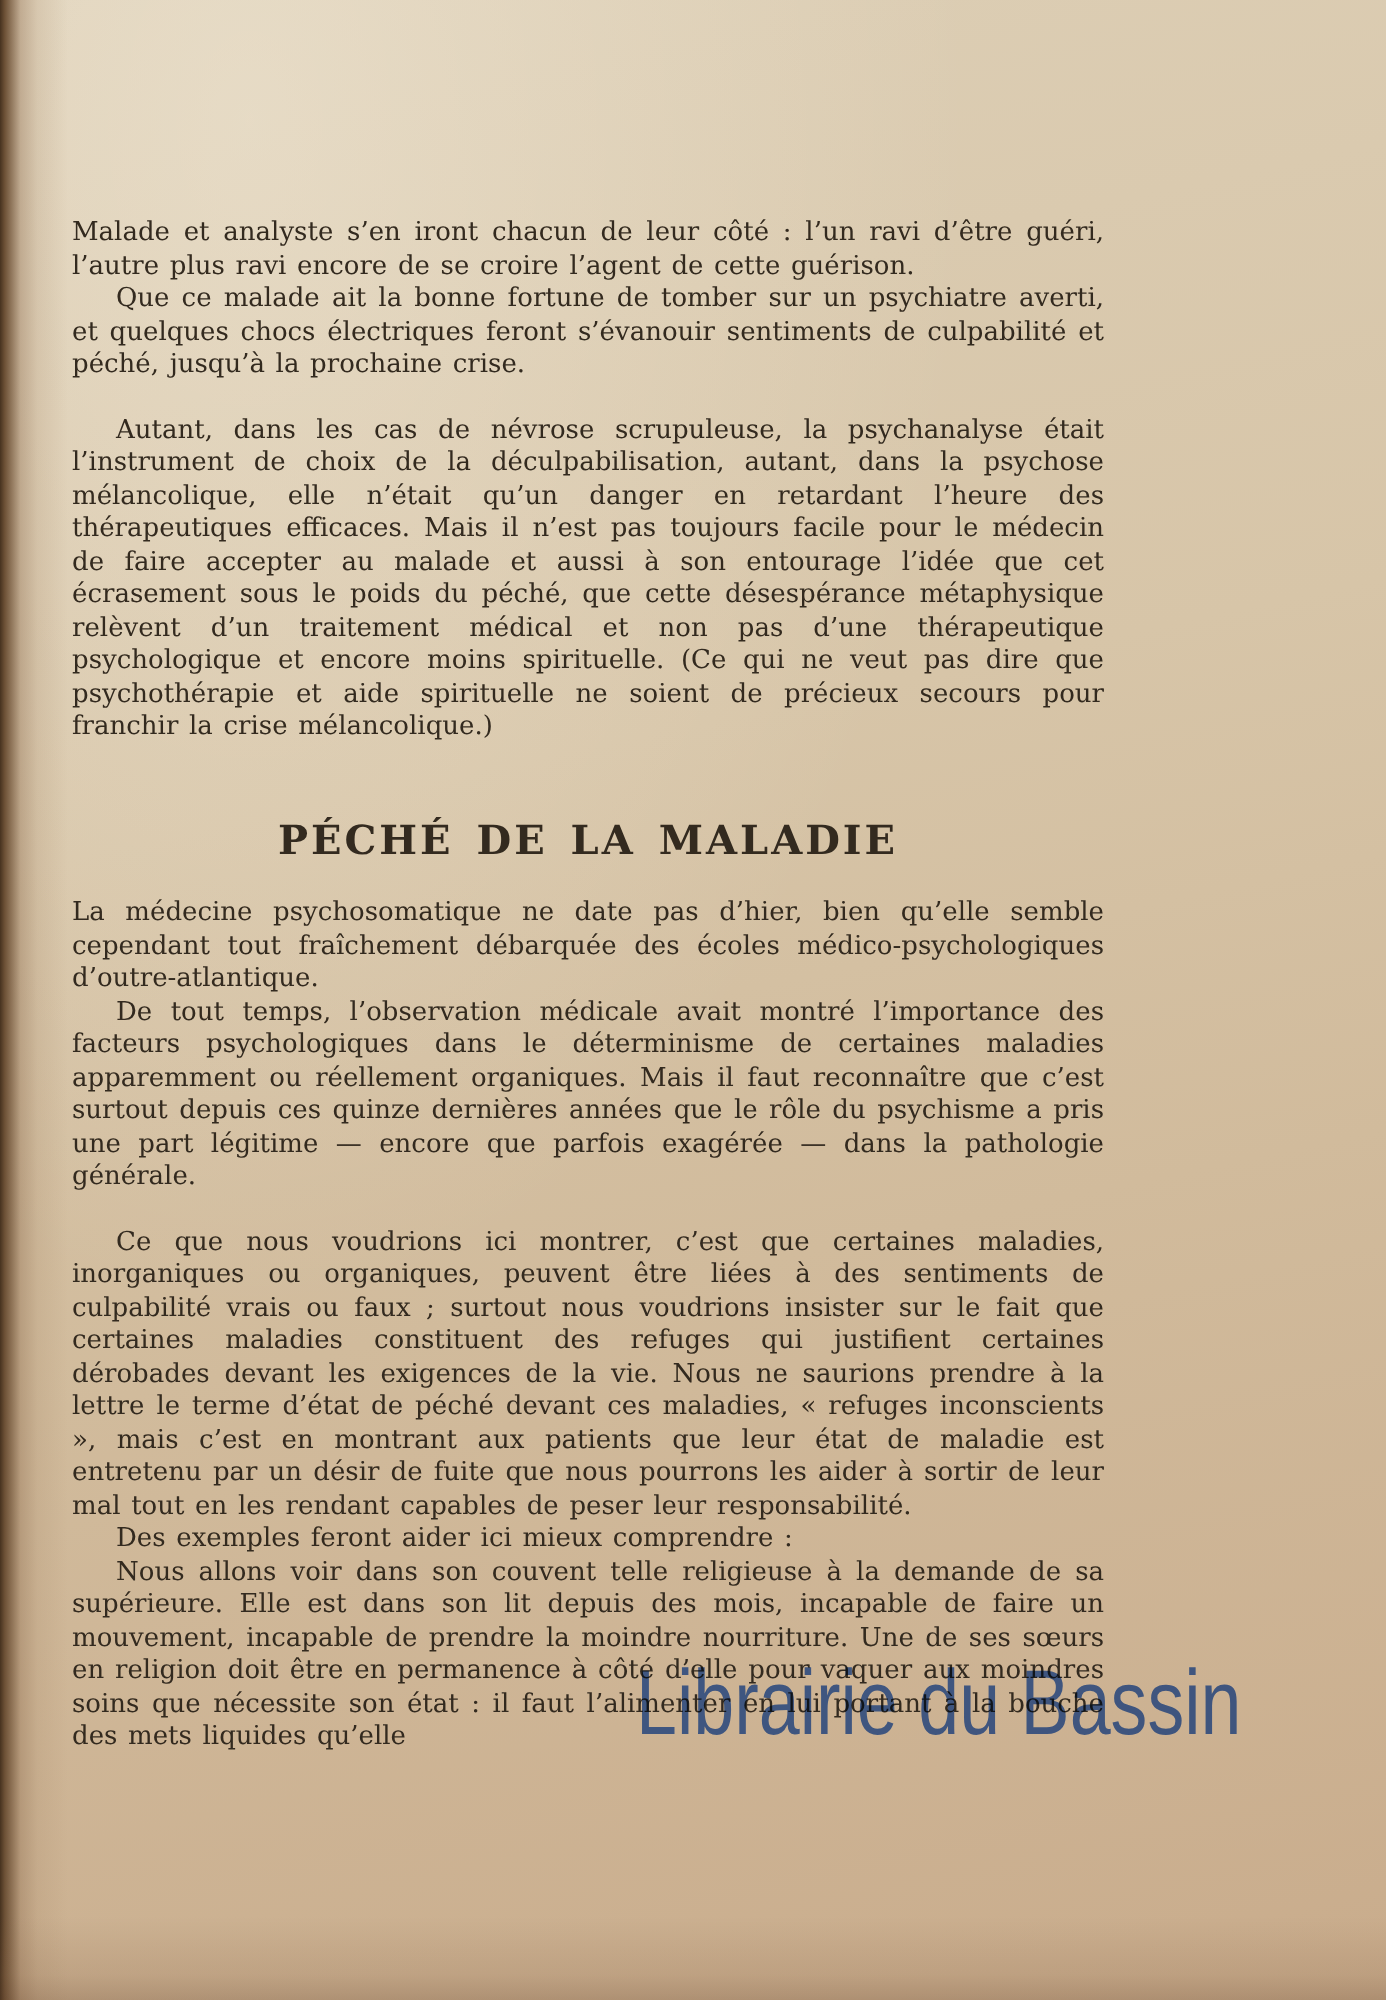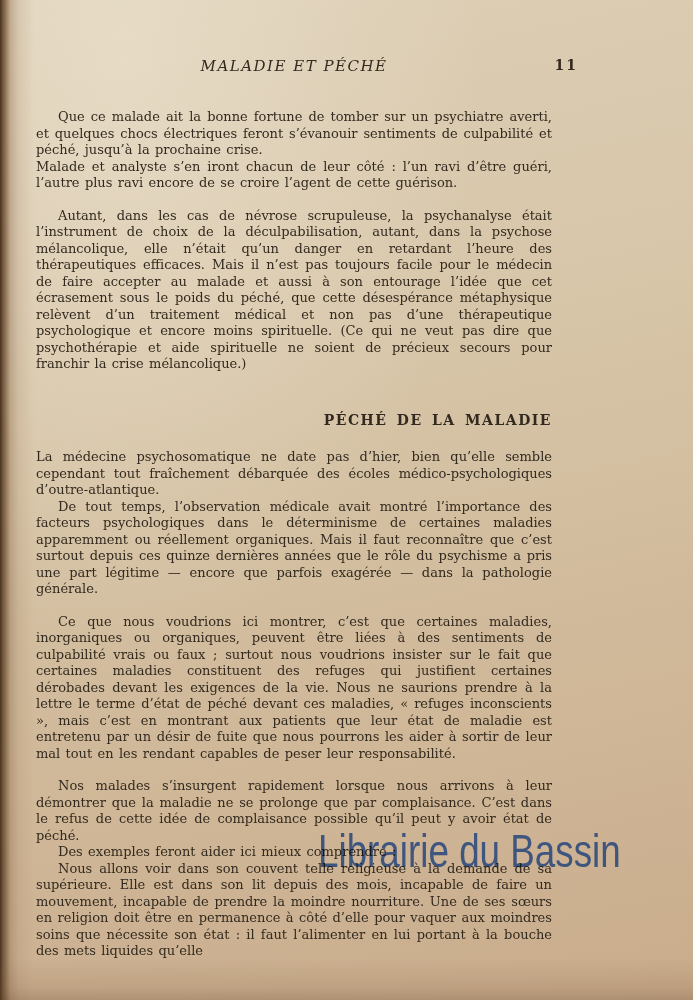--- a/index.html
+++ b/index.html
@@ -51,24 +51,24 @@
     line-height: 16.5px;
     word-spacing: 1.2px;
     text-align: justify;
   }
   .para { margin: 0; text-align: justify; }
   .para.indent { text-indent: 22px; }
   .para.gap { margin-top: 16px; }
   .it { }
   .bd { font-weight: 400; }
   .section-heading {
-    font-size: 14px;
+    font-size: 20px;
     font-weight: 700;
     letter-spacing: 1.5px;
-    text-align: right;
+    text-align: center;
     margin: 39px 0 21px 0;
     word-spacing: 3px;
   }
   .watermark {
     position: absolute; left: 318px; top: 824px;
     font-family: "Liberation Sans", sans-serif;
     font-size: 46px;
     color: #2f63d6;
     opacity: 0.85;
     mix-blend-mode: multiply;
@@ -77,39 +77,34 @@
     transform-origin: left center;
     pointer-events: none;
   }
 </style>
 </head>
 <body>
 
 <div class="page">
   <div class="left-edge"></div>
 
-  <header class="running-head">
-    <span>MALADIE ET PÉCHÉ</span>
-    <span class="page-number">11</span>
-  </header>
 
   <main class="text-block">
     <div>
+        <p class="para"><span>Malade et analyste s’en iront chacun de leur côté : l’un ravi d’être guéri, l’autre plus ravi encore de se croire l’agent de cette guérison.</span></p>
         <p class="para indent"><span>Que ce malade ait la bonne fortune de tomber sur un psychiatre averti, et quelques chocs électriques feront s’évanouir sentiments de culpabilité et péché, jusqu’à la prochaine crise.</span></p>
-        <p class="para"><span>Malade et analyste s’en iront chacun de leur côté : l’un ravi d’être guéri, l’autre plus ravi encore de se croire l’agent de cette guérison.</span></p>
         <p class="para indent gap"><span>Autant, dans les cas de névrose scrupuleuse, la psychanalyse était l’instrument de choix de la déculpabilisation, autant, dans la psychose mélancolique, elle n’était qu’un danger en retardant l’heure des thérapeutiques efficaces. Mais il n’est pas toujours facile pour le médecin de faire accepter au malade et aussi à son entourage l’idée que cet écrasement sous le poids du péché, que cette désespérance métaphysique relèvent d’un traitement médical et non pas d’une thérapeutique psychologique et encore moins spirituelle. (Ce qui ne veut pas dire que psychothérapie et aide spirituelle ne soient de précieux secours pour franchir la crise mélancolique.)</span></p>
       </div>
 
     <h2 class="section-heading">PÉCHÉ DE LA MALADIE</h2>
 
     <div>
         <p class="para"><span class="bd">La</span><span> médecine psychosomatique ne date pas d’hier, bien qu’elle semble cependant tout fraîchement débarquée des écoles médico-psychologiques d’outre-atlantique.</span></p>
         <p class="para indent"><span>De tout temps, l’observation médicale avait montré l’importance des facteurs psychologiques dans le déterminisme de certaines maladies apparemment ou réellement organiques. Mais il faut reconnaître que c’est surtout depuis ces quinze dernières années que le rôle du psychisme a pris une part légitime — encore que parfois exagérée — dans la pathologie générale.</span></p>
         <p class="para indent gap"><span>Ce que nous voudrions ici montrer, c’est que certaines maladies, inorganiques ou organiques, peuvent être liées à des sentiments de culpabilité vrais ou faux ; surtout nous voudrions insister sur le fait que certaines maladies constituent des </span><span class="it">refuges</span><span> qui justifient certaines dérobades devant les exigences de la vie. Nous ne saurions prendre à la lettre le terme d’</span><span class="it">état de péché</span><span> devant ces maladies, « refuges inconscients », mais c’est en montrant aux patients que leur état de maladie est entretenu par un désir de fuite que nous pourrons les aider à sortir de leur mal tout en les rendant capables de peser leur responsabilité.</span></p>
-        <p class="para indent gap"><span>Nos malades s’insurgent rapidement lorsque nous arrivons à leur démontrer que la maladie ne se prolonge que par complaisance. C’est dans le refus de cette idée de complaisance possible qu’il peut y avoir état de péché.</span></p>
         <p class="para indent"><span>Des exemples feront aider ici mieux comprendre :</span></p>
         <p class="para indent"><span>Nous allons voir dans son couvent telle religieuse à la demande de sa supérieure. Elle est dans son lit depuis des mois, incapable de faire un mouvement, incapable de prendre la moindre nourriture. Une de ses sœurs en religion doit être en permanence à côté d’elle pour vaquer aux moindres soins que nécessite son état : il faut l’alimenter en lui portant à la bouche des mets liquides qu’elle</span></p>
       </div>
   </main>
 
   <div class="watermark">Librairie du Bassin</div>
 
   <div class="bottom-shade"></div>
 </div>
 

